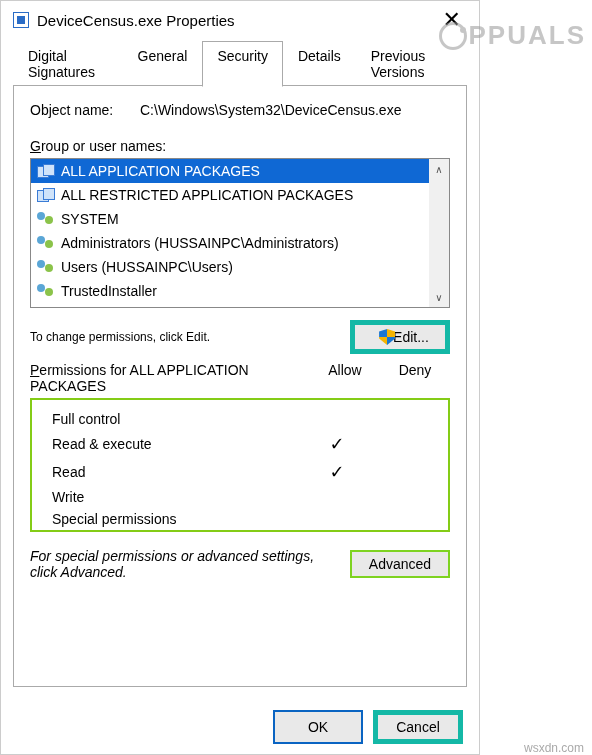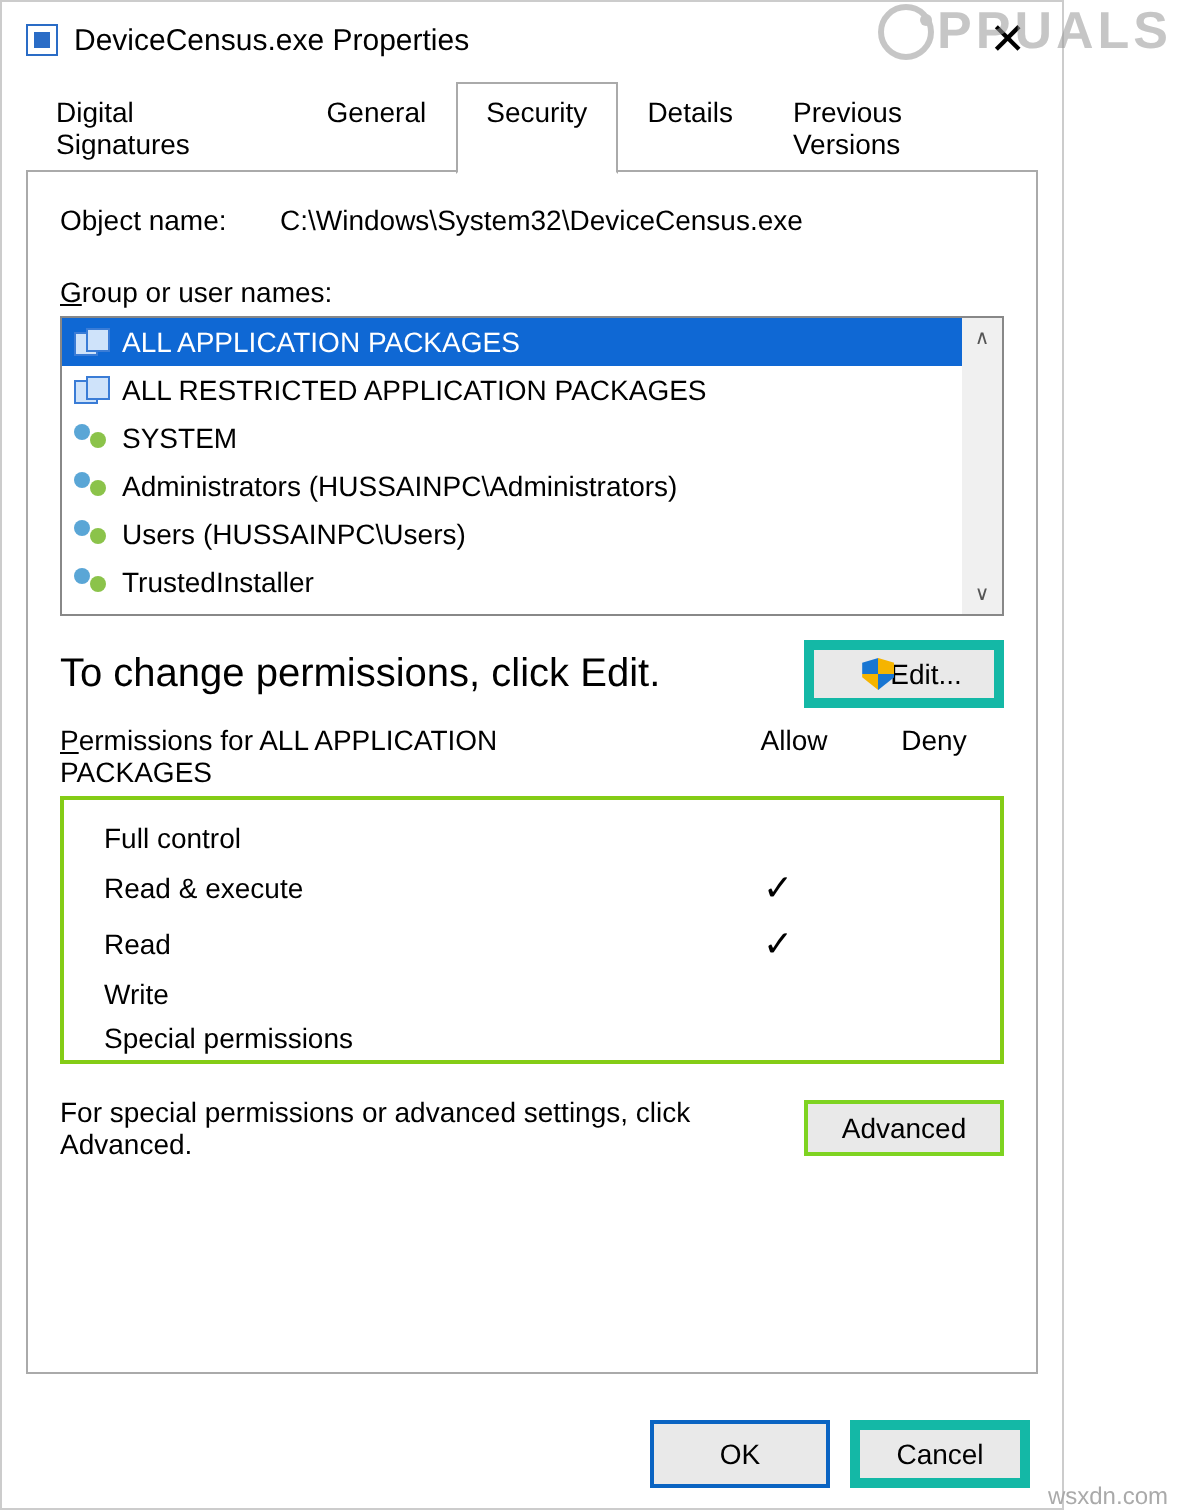--- a/index.html
+++ b/index.html
@@ -1,17 +1,17 @@
 <!DOCTYPE html>
 <html><head>
 <meta charset="utf-8">
 <style>
 * { box-sizing: border-box; font-family: "Segoe UI", Tahoma, sans-serif; }
 body { margin: 0; background: #fff; width: 592px; height: 755px; position: relative; }
-.window { width: 532px; height: 755px; background: #fff; border: 1px solid #ccc; display: flex; flex-direction: column; }
+.window { width: 480px; height: 755px; background: #fff; border: 1px solid #ccc; display: flex; flex-direction: column; }
 .titlebar { display: flex; align-items: center; padding: 8px 12px; height: 38px; }
 .titlebar-icon { width: 16px; height: 16px; margin-right: 8px; border: 1px solid #2a6cc6; display: flex; align-items: center; justify-content: center; }
 .titlebar-icon-inner { width: 8px; height: 8px; background: #2a6cc6; }
 .titlebar-title { font-size: 15px; color: #000; flex: 1; }
 .close-x { font-size: 22px; color: #000; font-weight: 300; cursor: pointer; padding: 0 6px; }
 .tabs { display: flex; padding: 2px 12px 0 12px; position: relative; }
 .tab { padding: 6px 14px; font-size: 14px; color: #000; border: 1px solid transparent; border-bottom: none; cursor: pointer; position: relative; z-index: 2; }
 .tab.active { background: #fff; border: 1px solid #aaa; border-bottom: 1px solid #fff; margin-bottom: -1px; }
 .tab:not(.active) { border-bottom: none; }
 .tabpanel { border: 1px solid #aaa; margin: 0 12px 12px 12px; padding: 16px; flex: 1; position: relative; z-index: 1; top: -1px; }
@@ -30,40 +30,40 @@
 .pkg-icon::after { left: 6px; top: 0; }
 .listitem.selected .pkg-icon::before, .listitem.selected .pkg-icon::after { border-color:#3a7cd6; background:#cfe3fa; }
 .user-icon { width: 18px; height: 14px; position: relative; }
 .user-icon::before, .user-icon::after { content: ""; position: absolute; border-radius: 50%; }
 .user-icon::before { width: 8px; height: 8px; background: #5aa6d6; left: 0; top: 0; }
 .user-icon::after { width: 8px; height: 8px; background: #8bc34a; left: 8px; top: 4px; }
 .scrollbar { width: 20px; background: #f0f0f0; display: flex; flex-direction: column; align-items: center; justify-content: space-between; padding: 0; }
 .scroll-btn { width: 20px; height: 20px; display: flex; align-items: center; justify-content: center; font-size: 10px; color: #555; cursor: pointer; }
 .scroll-track { flex: 1; width: 20px; }
 .edit-row { display: flex; align-items: center; margin-top: 12px; }
-.edit-text { font-size: 20px; flex: 1; }
+.edit-text { font-size: 12px; flex: 1; }
 .btn { background: #e9e9e9; border: 5px solid #14b8a6; padding: 4px 16px; font-size: 14px; cursor: pointer; display: inline-flex; align-items: center; gap: 6px; min-width: 100px; justify-content: center; }
 .btn.advanced-highlighted { border: 2px solid #7ed321; }
 .shield { width: 16px; height: 16px; position: relative; }
 .shield::before { content:""; position:absolute;width:16px;height:16px;background:conic-gradient(#f5b400 0 25%, #1976d2 25% 50%, #f5b400 50% 75%, #1976d2 75% 100%);clip-path:polygon(50% 0,100% 15%,100% 60%,50% 100%,0 60%,0 15%);}
 .perm-header { display: flex; margin-top: 8px; font-size: 14px; }
 .perm-header .ptitle { flex: 1; }
 .perm-header .u { text-decoration: underline; }
 .perm-header .col { width: 70px; text-align: center; }
 .perm-box { border: 2px solid #84cc16; padding: 8px 6px 0 20px; margin-top: 4px; }
 .perm-row { display: flex; align-items: center; font-size: 14px; padding: 3px 0; }
 .perm-row .pname { flex: 1; }
 .perm-row .col { width: 70px; text-align: center; font-size: 18px; }
 .adv-row { display: flex; align-items: center; margin-top: 16px; gap: 10px; }
-.adv-text { font-size: 14px; flex: 1; }
+.adv-text { font-size: 14px; flex: 1; font-style: italic; }
 .bottom-buttons { display: flex; justify-content: flex-end; gap: 10px; padding: 10px 16px; }
 .bottom-buttons .btn { min-width: 90px; }
 .bottom-buttons .btn.primary { border: 2px solid #0a64c2; }
 .bottom-buttons .btn.disabled { color: #888; }
-.watermark { position: absolute; top: 0; right: 6px; font-size: 26px; font-weight: bold; letter-spacing: 2px; color: #999; opacity: .55; pointer-events:none; display:flex;align-items:center;gap:2px;}
+.watermark { position: absolute; top: 20px; right: 6px; font-size: 26px; font-weight: bold; letter-spacing: 2px; color: #999; opacity: .55; pointer-events:none; display:flex;align-items:center;gap:2px;}
 .watermark .a { display:inline-block;width:28px;height:28px;border:3px solid #999;border-radius:50%;position:relative;}
 .watermark .a::after{content:"";position:absolute;width:6px;height:6px;background:#999;border-radius:50%;right:-2px;top:2px;}
 .footer-wm { position: absolute; bottom: 0; right: 8px; font-size: 12px; color: #aaa; }
 </style>
 </head>
 <body>
 
 <div class="window">
   <div class="titlebar">
     <div class="titlebar-icon">

